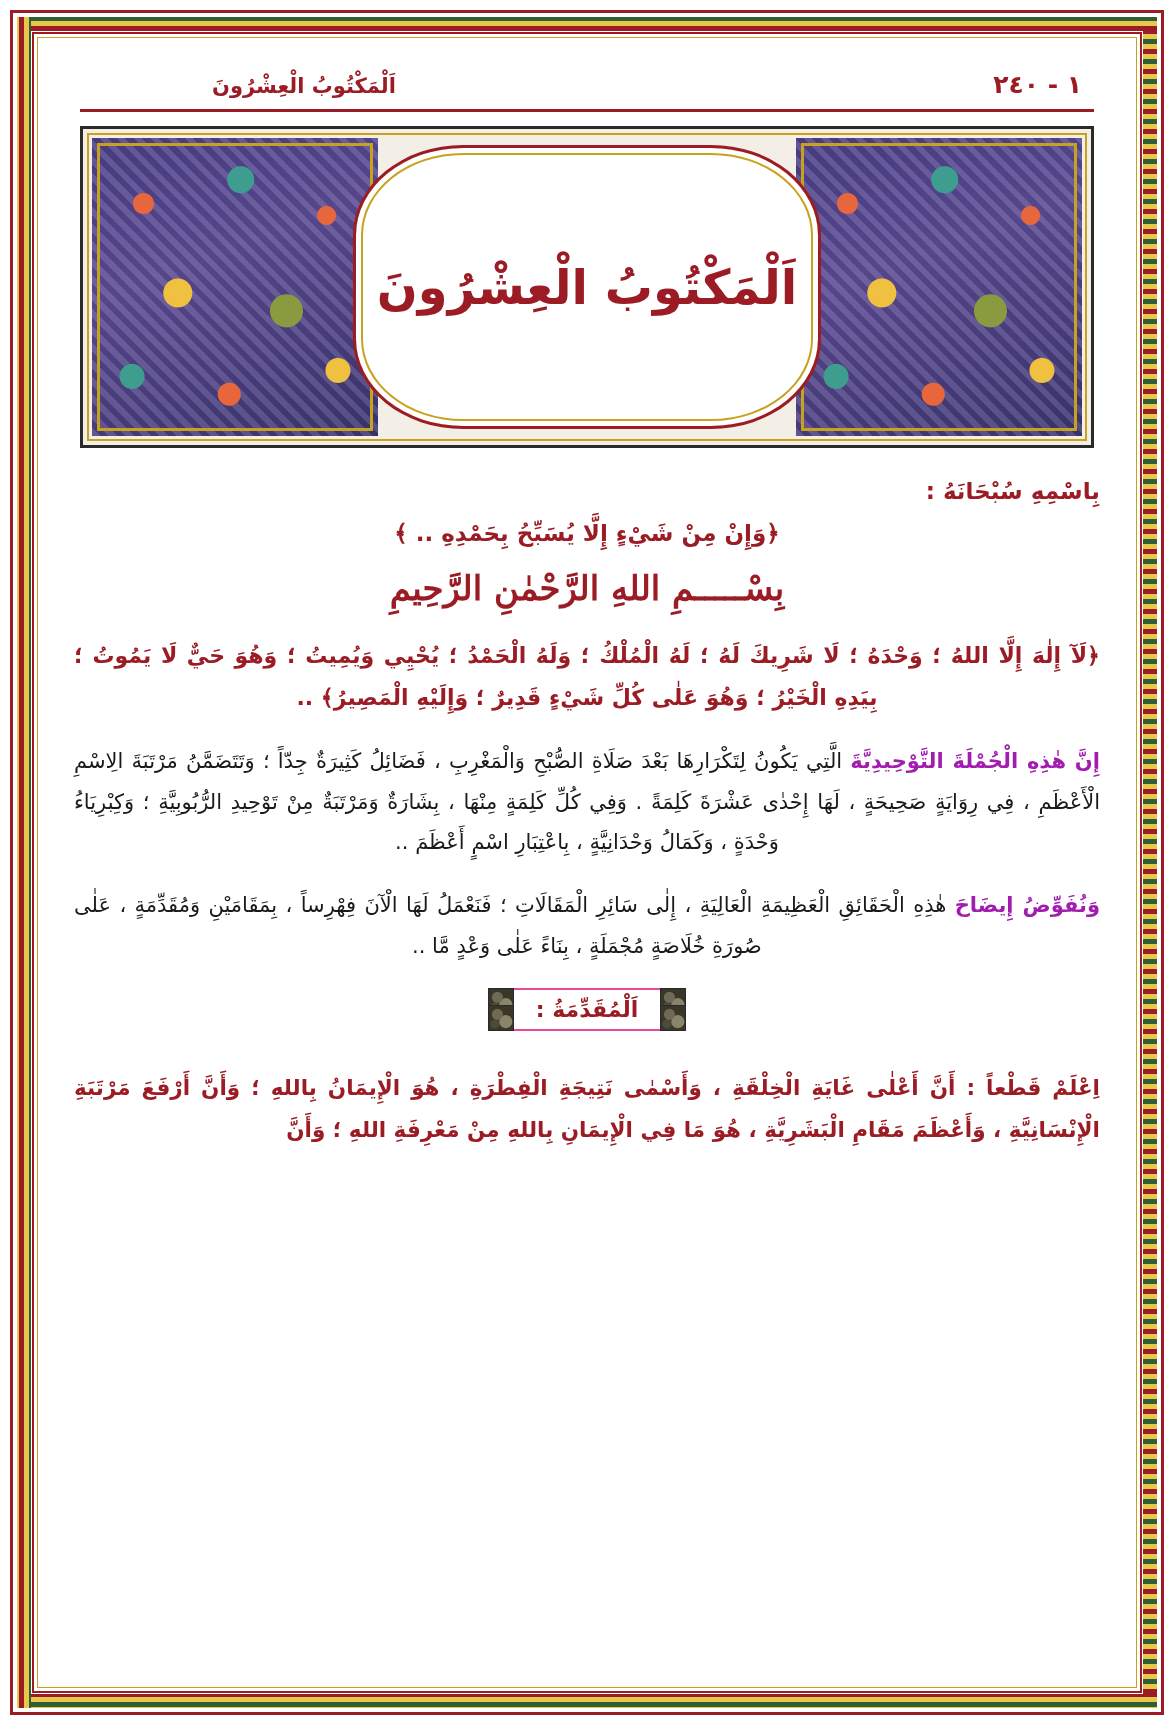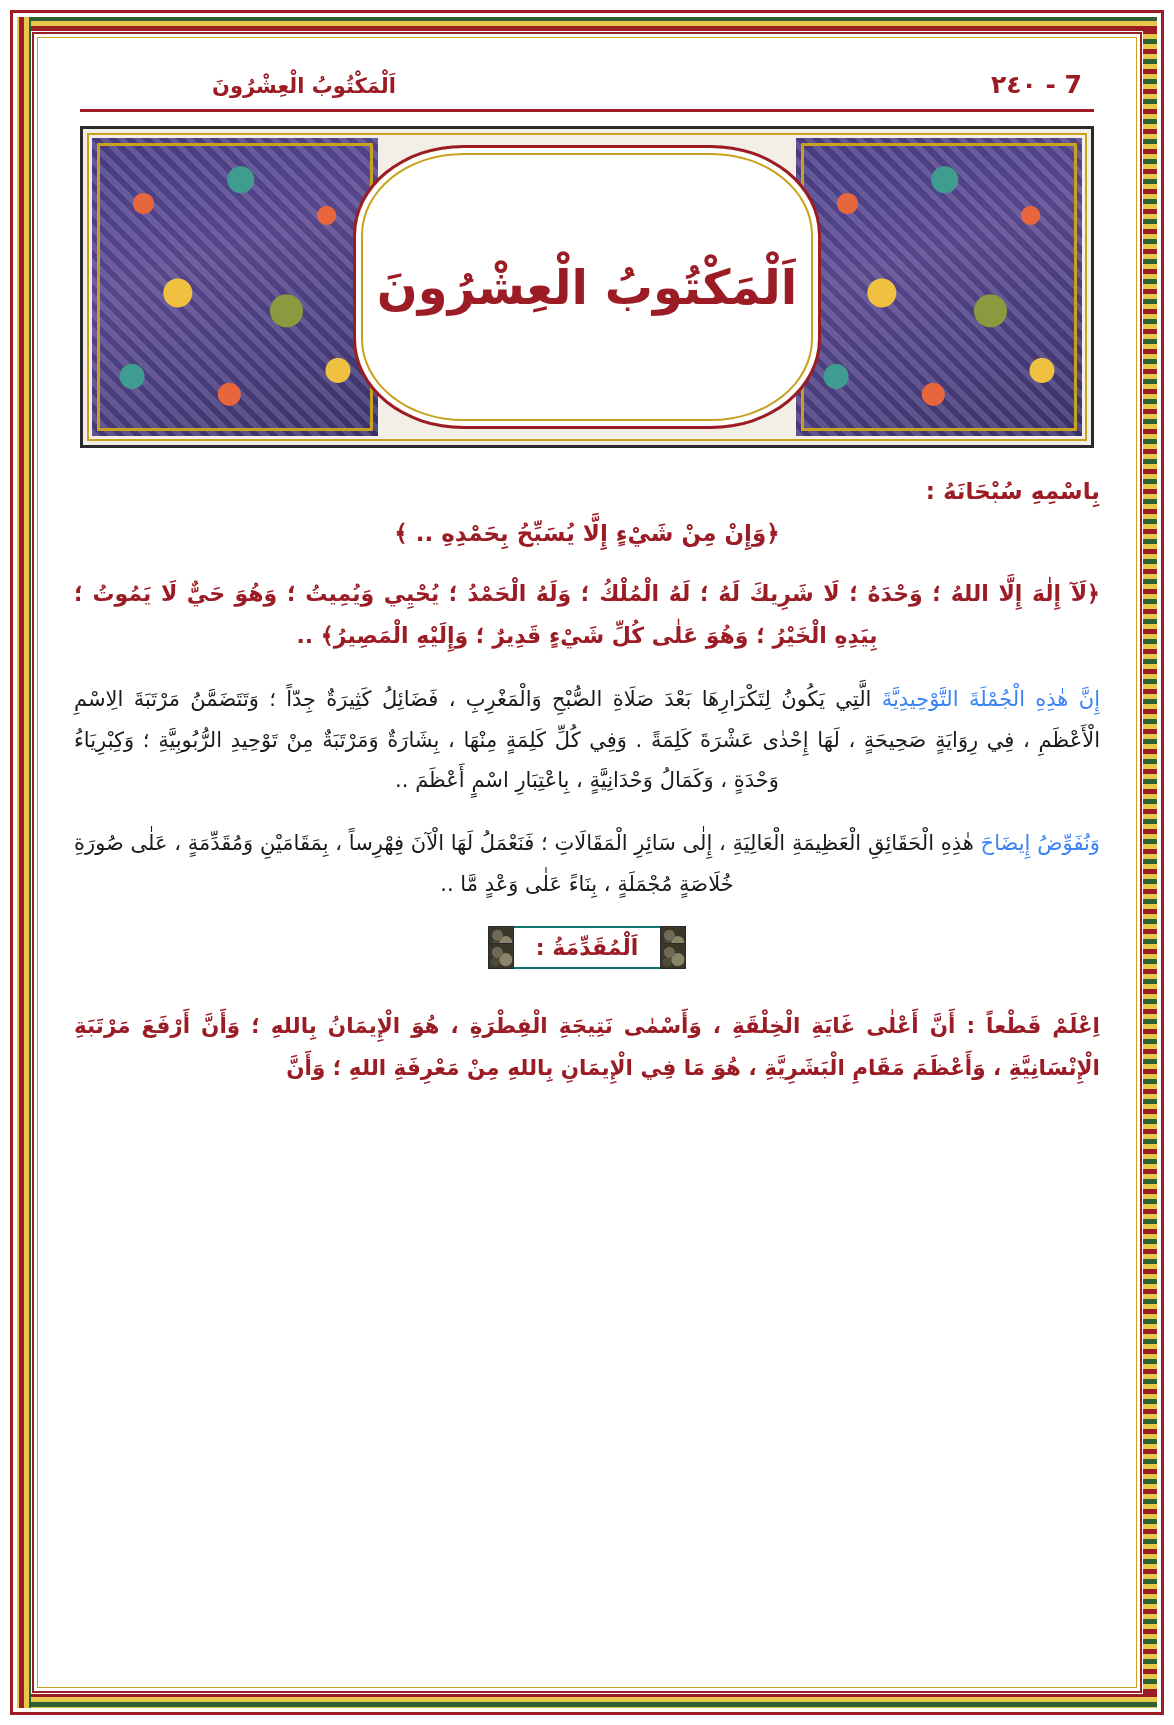--- a/index.html
+++ b/index.html
@@ -219,33 +219,33 @@
   .para {
     color: #1a1a1a;
     font-size: 21px;
     line-height: 1.95;
     text-align: justify;
     text-align-last: center;
     margin-top: 22px;
     font-family: "DejaVu Sans", sans-serif;
   }
   .para .lead {
-    color: #3b82f6;
-    font-weight: normal;
+    color: #a21caf;
+    font-weight: bold;
   }
 
   
   .section-box-wrap {
     display: flex;
     justify-content: center;
     margin-top: 18px;
   }
   .section-box {
     position: relative;
-    border: 2px solid #0f766e;
+    border: 2px solid #ec4899;
     background: #ffffff;
     padding: 7px 46px;
     display: inline-block;
   }
   .section-box .corner {
     position: absolute;
     width: 26px;
     height: 26px;
     background:
       radial-gradient(circle at 35% 35%, #6f6a55 0 5px, transparent 6px),
@@ -282,36 +282,37 @@
 
 <div class="page">
   <div class="border-outer"></div>
   <div class="border-weave"></div>
   <div class="border-inner-line"></div>
   <div class="border-inner-line2"></div>
 
   <div class="content">
 
     <div class="header-row">
-      <span class="page-num">7 - ٢٤٠</span>
+      <span class="page-num">١ - ٢٤٠</span>
       <span class="running-title">اَلْمَكْتُوبُ الْعِشْرُونَ</span>
     </div>
     <div class="header-rule"></div>
 
     <div class="title-panel">
       <div class="goldline"></div>
       <div class="orn right"></div>
       <div class="orn left"></div>
       <div class="title-cartouche">
         <span class="title-cartouche-text">اَلْمَكْتُوبُ الْعِشْرُونَ</span>
       </div>
     </div>
 
     <div class="basmala-line">بِاسْمِهِ سُبْحَانَهُ :</div>
     <div class="verse-line">﴿وَإِنْ مِنْ شَيْءٍ إِلَّا يُسَبِّحُ بِحَمْدِهِ .. ﴾</div>
+    <div class="bismillah">بِسْـــــمِ اللهِ الرَّحْمٰنِ الرَّحِيمِ</div>
 
     <div class="hadith">﴿لَآ إِلٰهَ إِلَّا اللهُ ؛ وَحْدَهُ ؛ لَا شَرِيكَ لَهُ ؛ لَهُ الْمُلْكُ ؛ وَلَهُ الْحَمْدُ ؛ يُحْيِي وَيُمِيتُ ؛ وَهُوَ حَيٌّ لَا يَمُوتُ ؛ بِيَدِهِ الْخَيْرُ ؛ وَهُوَ عَلٰى كُلِّ شَيْءٍ قَدِيرٌ ؛ وَإِلَيْهِ الْمَصِيرُ﴾ ..</div>
 
     <p class="para">
       <span class="lead">إِنَّ هٰذِهِ الْجُمْلَةَ التَّوْحِيدِيَّةَ</span><span> الَّتِي يَكُونُ لِتَكْرَارِهَا بَعْدَ صَلَاةِ الصُّبْحِ وَالْمَغْرِبِ ، فَضَائِلُ كَثِيرَةٌ جِدّاً ؛ وَتَتَضَمَّنُ مَرْتَبَةَ الِاسْمِ الْأَعْظَمِ ، فِي رِوَايَةٍ صَحِيحَةٍ ، لَهَا إِحْدٰى عَشْرَةَ كَلِمَةً . وَفِي كُلِّ كَلِمَةٍ مِنْهَا ، بِشَارَةٌ وَمَرْتَبَةٌ مِنْ تَوْحِيدِ الرُّبُوبِيَّةِ ؛ وَكِبْرِيَاءُ وَحْدَةٍ ، وَكَمَالُ وَحْدَانِيَّةٍ ، بِاعْتِبَارِ اسْمٍ أَعْظَمَ .. </span>
     </p>
 
     <p class="para">
       <span class="lead">وَنُفَوِّضُ إِيضَاحَ</span><span> هٰذِهِ الْحَقَائِقِ الْعَظِيمَةِ الْعَالِيَةِ ، إِلٰى سَائِرِ الْمَقَالَاتِ ؛ فَنَعْمَلُ لَهَا الْآنَ فِهْرِساً ، بِمَقَامَيْنِ وَمُقَدِّمَةٍ ، عَلٰى صُورَةِ خُلَاصَةٍ مُجْمَلَةٍ ، بِنَاءً عَلٰى وَعْدٍ مَّا .. </span>
     </p>

